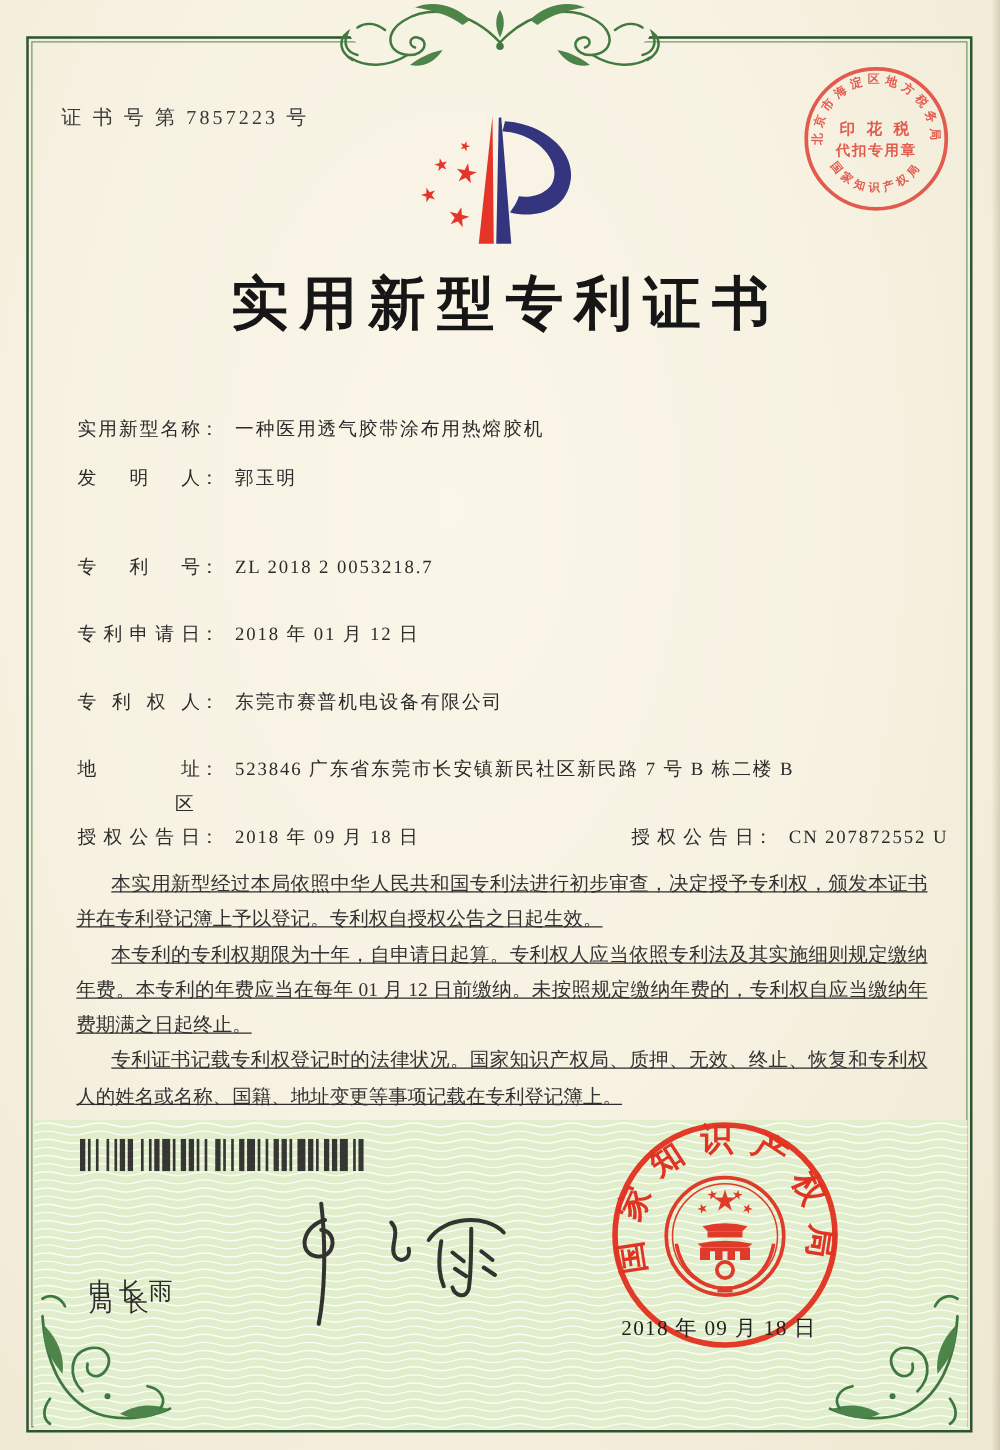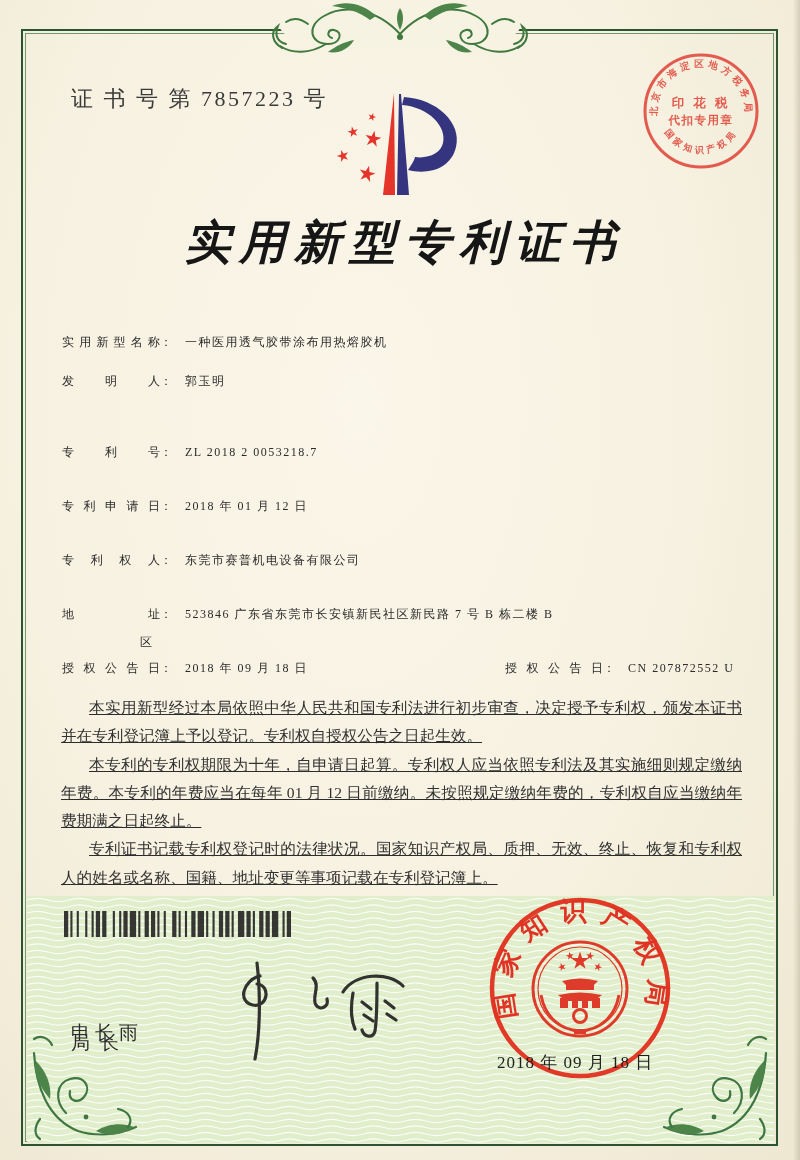--- a/index.html
+++ b/index.html
@@ -6,24 +6,24 @@
   .page{
     position:relative;width:800px;height:1160px;overflow:hidden;
     background:radial-gradient(ellipse at 45% 35%, #faf6e9 0%, #f6f1e0 55%, #eee7d1 100%);
     font-family:"Liberation Serif","DejaVu Serif",serif;color:#2c2c2c;
   }
   .page::after{content:'';position:absolute;right:0;top:0;width:7px;height:100%;
     background:linear-gradient(to right, rgba(110,100,70,0), rgba(110,100,70,0.22));pointer-events:none;}
   .frame{position:absolute;left:21px;top:29px;width:753px;height:1113px;border:2.5px solid #2b5531;}
   .frame-inner{position:absolute;inset:2px;border:1px solid #6f9a6d;}
   .abs{position:absolute;}
-  .certno{left:71px;top:84px;font-size:22px;letter-spacing:2.5px;color:#3a3a3a;}
+  .certno{left:49px;top:84px;font-size:16px;letter-spacing:2.5px;color:#3a3a3a;}
   .title{left:0;top:212px;width:100%;text-align:center;font-size:46px;font-weight:bold;
-         letter-spacing:9px;text-indent:9px;color:#161616;font-style:italic;}
-  .frow{position:absolute;left:62px;font-size:12px;color:#2b2b2b;white-space:nowrap;}
+         letter-spacing:9px;text-indent:9px;color:#161616;}
+  .frow{position:absolute;left:62px;font-size:15px;color:#2b2b2b;white-space:nowrap;}
   .flabel{display:inline-block;width:98px;text-align:justify;text-align-last:justify;vertical-align:bottom;}
   .fcolon{display:inline-block;margin-right:13px;}
   .fval{letter-spacing:1.5px;}
   .paras{left:61px;top:694px;width:681px;text-decoration:underline;}
   .paras p{margin:0;font-size:15.6px;line-height:28.3px;text-align:justify;text-indent:1.8em;color:#323232;}
   .signer-title{left:71px;top:982px;font-size:19px;letter-spacing:10px;color:#2b2b2b;margin-top:48px;}
   .signer-name{left:71px;top:1020px;font-size:19px;letter-spacing:5px;color:#2b2b2b;text-align:center;}
   .issue-date{left:497px;top:1051px;font-size:17px;letter-spacing:1px;color:#1f1f1f;z-index:6;}
   .footer{left:0;top:1112px;width:100%;text-align:center;font-size:15px;letter-spacing:2px;color:#333;z-index:5;}
   svg{display:block;}

